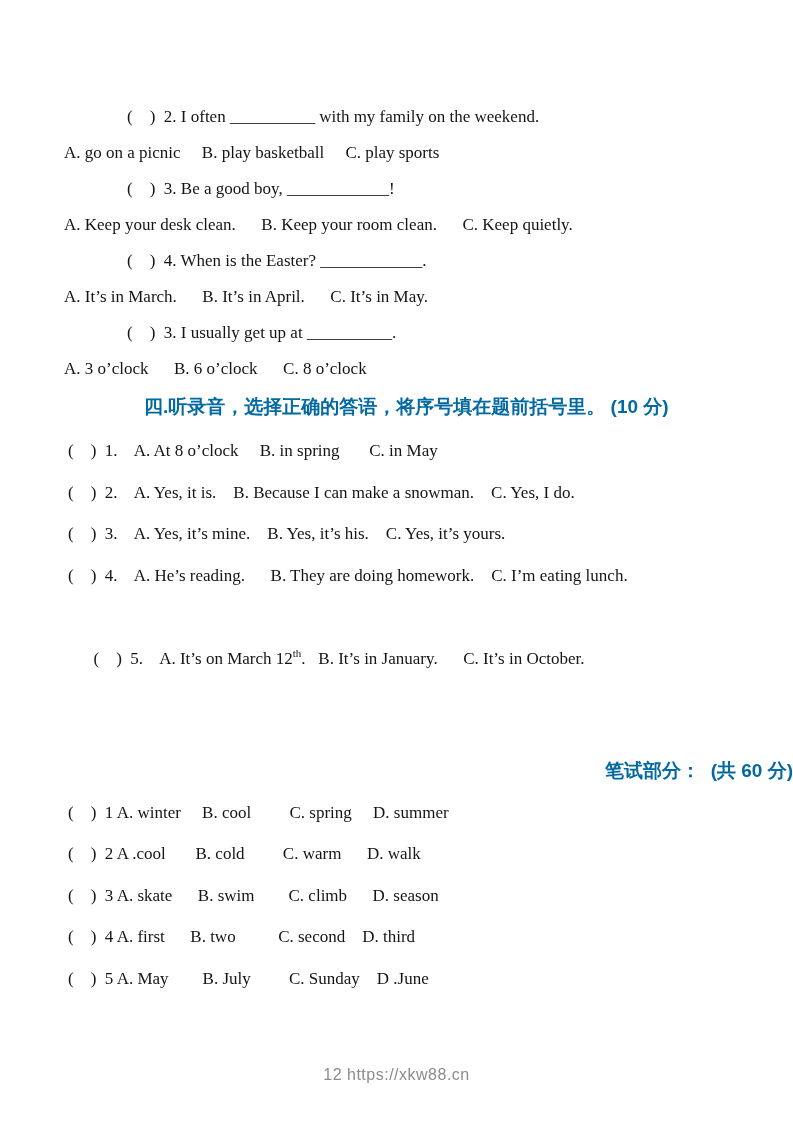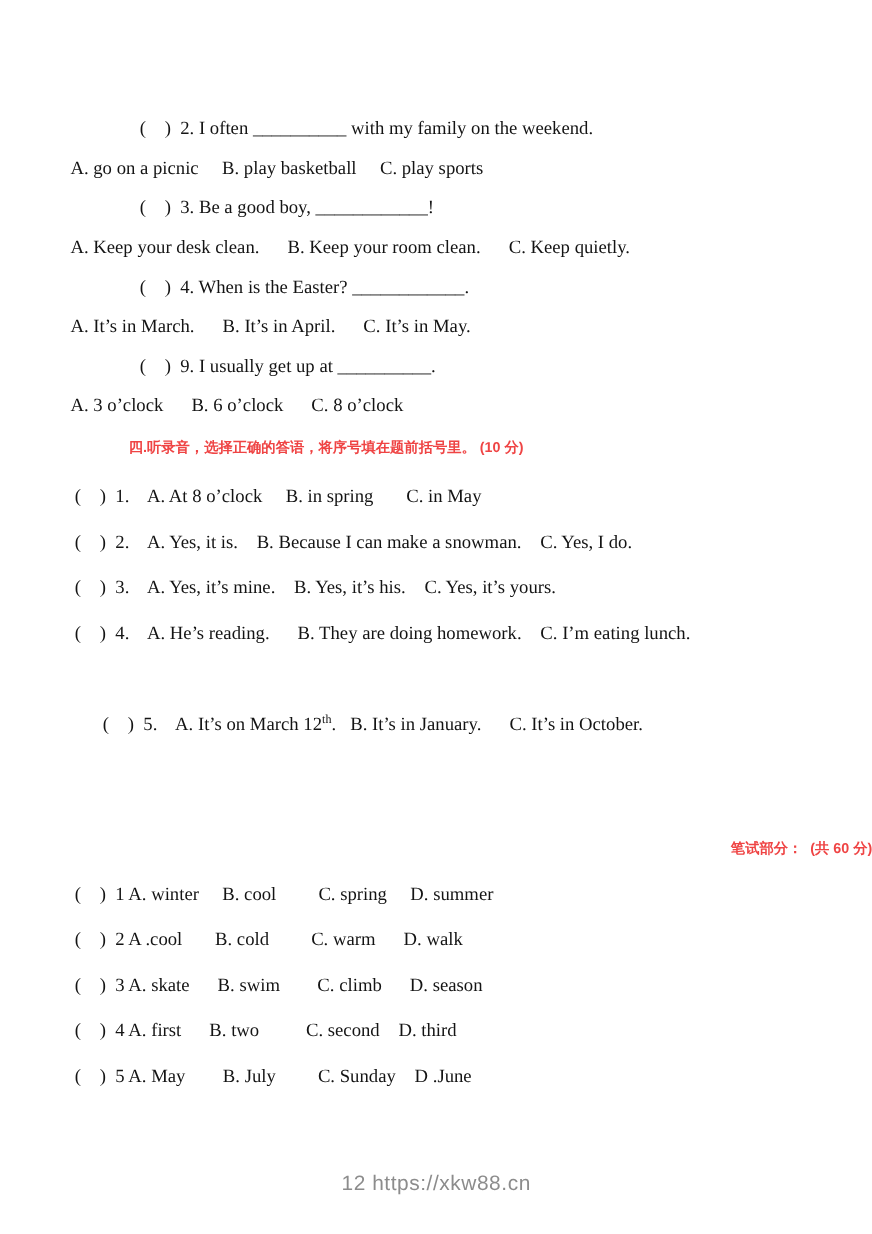--- a/index.html
+++ b/index.html
@@ -14,64 +14,65 @@
   }
   .content { padding-top: 99px; }
   .row { white-space: pre; font-size: 17px; line-height: 36px; }
   .indent-q   { padding-left: 127px; }
   .indent-opt { padding-left: 64px; }
   .li-row  { white-space: pre; font-size: 17px; line-height: 41.5px; padding-left: 68px; }
   .zh-heading {
     white-space: pre;
     font-family: "Liberation Sans", "DejaVu Sans", sans-serif;
     font-weight: bold;
-    font-size: 13px;
+    font-size: 19px;
     line-height: 40px;
     padding-left: 117px;
-    color: #ef4444;
+    color: #0369a1;
+    margin-left: 27px;
   }
   .zh-heading.centered { padding-left: 0; text-align: right; }
   .written-title { margin-top: 30px; }
   .h-part1 { margin-top: 3px; }
   .first-li { margin-top: 3px; }
   .first-vocab { margin-top: 1px; }
   sup.th {
     font-size: 11px;
     vertical-align: super;
     line-height: 0;
     text-align: right;
   }
   .footer {
     position: absolute;
     top: 1066px;
     left: 0;
     width: 100%;
     text-align: center;
     font-family: "Liberation Sans", "DejaVu Sans", sans-serif;
-    font-size: 19px;
+    font-size: 16px;
     color: #8c8c8c;
     letter-spacing: 0.5px;
   }
 </style>
 </head>
 <body>
 
 <div class="page">
   <div class="content">
 
     <div class="row indent-q">(    )  2. I often __________ with my family on the weekend.</div>
     <div class="row indent-opt">A. go on a picnic     B. play basketball     C. play sports</div>
 
     <div class="row indent-q">(    )  3. Be a good boy, ____________!</div>
     <div class="row indent-opt">A. Keep your desk clean.      B. Keep your room clean.      C. Keep quietly.</div>
 
     <div class="row indent-q">(    )  4. When is the Easter? ____________.</div>
     <div class="row indent-opt">A. It’s in March.      B. It’s in April.      C. It’s in May.</div>
 
-    <div class="row indent-q">(    )  9. I usually get up at __________.</div>
+    <div class="row indent-q">(    )  3. I usually get up at __________.</div>
     <div class="row indent-opt">A. 3 o’clock      B. 6 o’clock      C. 8 o’clock</div>
 
     <div class="zh-heading">四.听录音，选择正确的答语，将序号填在题前括号里。 (10 分)</div>
 
     <div class="li-row first-li">(    )  1.    A. At 8 o’clock     B. in spring       C. in May</div>
     <div class="li-row">(    )  2.    A. Yes, it is.    B. Because I can make a snowman.    C. Yes, I do.</div>
     <div class="li-row">(    )  3.    A. Yes, it’s mine.    B. Yes, it’s his.    C. Yes, it’s yours.</div>
     <div class="li-row">(    )  4.    A. He’s reading.      B. They are doing homework.    C. I’m eating lunch.</div>
     <div class="li-row">
       <span>(    )  5.    A. It’s on March 12</span><sup class="th">th</sup><span>.   B. It’s in January.      C. It’s in October.</span>

